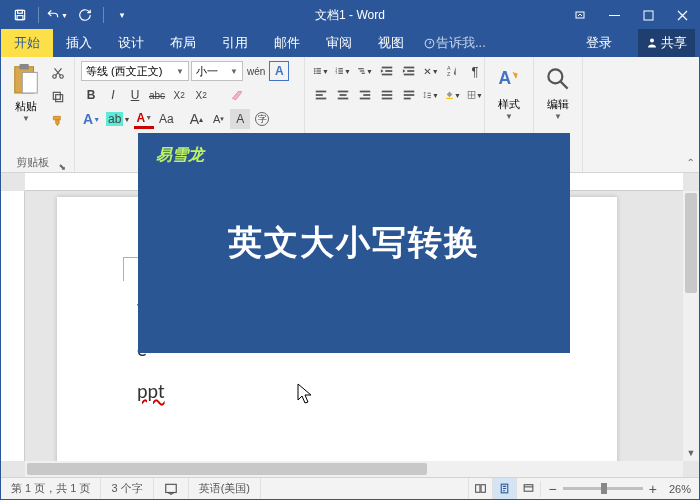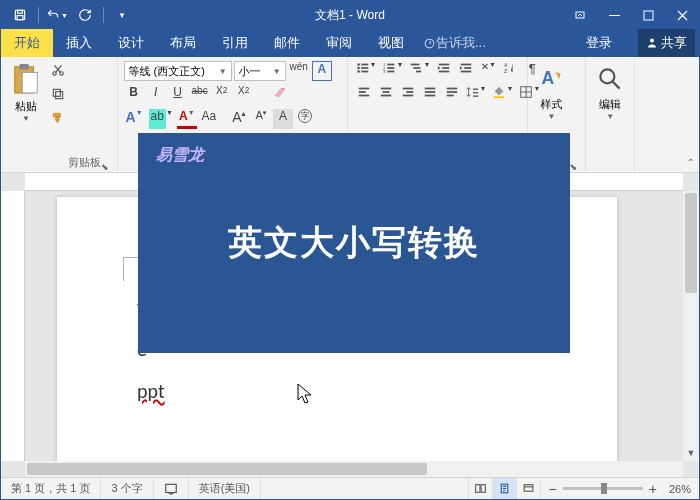--- a/index.html
+++ b/index.html
@@ -14,34 +14,34 @@
 .wctrl .wb{width:34px;height:28px;display:flex;align-items:center;justify-content:center;color:#fff;font-size:11px}
 .menubar{height:28px;background:#2b579a;display:flex;align-items:stretch;color:#fff;font-size:13px;position:relative}
 .tab{padding:0 13px;display:flex;align-items:center;cursor:pointer}
 .tab.active{background:#fde047;color:#2b579a}
 .tellme{display:flex;align-items:center;color:#c5d3e8;margin-left:6px}
 .tellme svg{width:13px;height:13px}
 .mright{position:absolute;right:4px;top:0;display:flex;align-items:center;height:28px;gap:16px}
 .mright .login{padding:0 10px;color:#fff}
 .mright .share{padding:0 8px;background:#1e3f6f;height:28px;display:flex;align-items:center;gap:3px}
 .ribbon{height:116px;background:#f3f3f3;border-bottom:1px solid #d4d4d4;display:flex;position:relative}
-.rgroup{border-right:1px solid #e1e1e1;padding:4px 6px 0 6px;display:flex;flex-direction:row;height:100%}
+.rgroup{border-right:1px solid #e1e1e1;padding:4px 6px 0 6px;display:flex;flex-direction:column;height:100%}
 .rgroup .glabel{font-size:11px;color:#666;text-align:center;padding:2px 0;margin-top:auto}
 .rgroup .gbody{flex:1;display:flex;gap:3px}
 .clipboard .gbody{align-items:flex-start}
 .paste{display:flex;flex-direction:column;align-items:center;width:38px;padding-top:2px}
 .paste .picon{width:30px;height:34px;position:relative}
 .paste .plabel{font-size:11px;margin-top:2px}
 .cliptools{display:flex;flex-direction:column;gap:4px;padding-top:2px}
 .cliptools svg{width:16px;height:16px}
 .fontgroup .gbody{flex-direction:column;gap:4px}
 .frow{display:flex;align-items:center;gap:2px}
 .combo{height:20px;background:#fff;border:1px solid #c0c0c0;display:flex;align-items:center;padding:0 4px;font-size:11px;position:relative}
 .combo .dd{margin-left:auto;font-size:8px;color:#666}
-.sbtn{min-width:20px;height:20px;display:flex;justify-content:center;font-size:12px;color:#444;padding:0 2px}
+.sbtn{min-width:20px;height:20px;display:flex;align-items:center;justify-content:center;font-size:12px;color:#444;padding:0 2px}
 .sbtn.accent{color:#c00}
 .sbtn svg{width:14px;height:14px}
 .paragroup .gbody{flex-direction:column;gap:4px}
 .bigbtn{display:flex;flex-direction:column;align-items:center;width:36px;padding-top:4px}
 .bigbtn svg{width:28px;height:28px}
 .bigbtn .lbl{font-size:11px;margin-top:4px}
 .collapse-rib{position:absolute;right:4px;bottom:4px;font-size:10px;color:#666}
 .dlaunch{font-size:9px;color:#666;align-self:flex-end;padding-right:2px}
 .docarea{position:absolute;top:172px;left:0;right:0;bottom:22px;background:#e6e6e6;overflow:hidden}
 .ruler-h{position:absolute;top:0;left:24px;right:16px;height:18px;background:#fff;border-bottom:1px solid #ccc}
@@ -51,21 +51,21 @@
 .mm-tl{top:60px;left:66px;border-right:none;border-bottom:none}
 .mm-tr{top:60px;right:66px;border-left:none;border-bottom:none}
 .ptext{position:absolute;left:80px;font-size:20px;color:#333;font-family:Calibri,sans-serif}
 .spellwavy{text-decoration:underline wavy #c00}
 .scrollbar-v{position:absolute;right:0;top:18px;bottom:16px;width:16px;background:#f0f0f0}
 .scrollbar-v .thumb{position:absolute;left:2px;right:2px;top:2px;height:100px;background:#c8c8c8;border-radius:2px}
 .scrollbar-v .arr{position:absolute;left:0;right:0;height:16px;display:flex;align-items:center;justify-content:center;font-size:9px;color:#666}
 .scrollbar-h{position:absolute;left:24px;right:16px;bottom:0;height:16px;background:#f0f0f0}
 .scrollbar-h .thumb{position:absolute;top:2px;bottom:2px;left:2px;width:400px;background:#c8c8c8;border-radius:2px}
 .overlay{position:absolute;left:137px;top:132px;width:432px;height:220px;background:#2a5693;display:flex;flex-direction:column;align-items:center;justify-content:center}
-.overlay .brand{position:absolute;top:12px;left:18px;color:#c4b5fd;font-size:16px;font-weight:bold;font-style:italic}
+.overlay .brand{position:absolute;top:12px;left:18px;color:#bef264;font-size:16px;font-weight:bold;font-style:italic}
 .overlay .bigtext{color:#fff;font-size:34px;font-weight:bold;letter-spacing:2px}
 .cursor{position:absolute;left:296px;top:382px;pointer-events:none}
 .statusbar{position:absolute;left:0;right:0;bottom:0;height:22px;background:#f3f3f3;border-top:1px solid #d4d4d4;display:flex;align-items:center;font-size:11px;color:#555}
 .statusbar .sitem{padding:0 10px;border-right:1px solid #e0e0e0;height:100%;display:flex;align-items:center;gap:4px}
 .statusbar .right{margin-left:auto;display:flex;align-items:center;height:100%}
 .viewbtn{width:24px;height:22px;display:flex;align-items:center;justify-content:center;border-left:1px solid #e0e0e0}
 .viewbtn svg{width:13px;height:13px}
 .zoom{display:flex;align-items:center;gap:6px;padding:0 8px;border-left:1px solid #e0e0e0}
 .zslider{width:80px;height:3px;background:#c0c0c0;position:relative}
 .zslider .zh{position:absolute;left:38px;top:-4px;width:6px;height:11px;background:#888}

